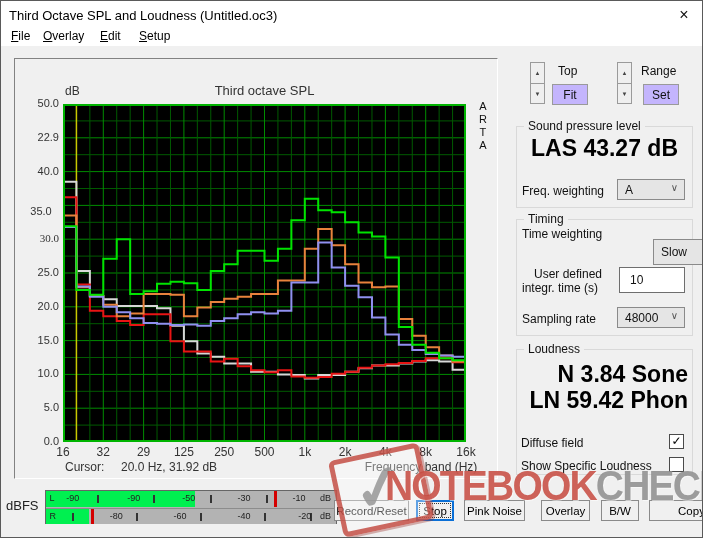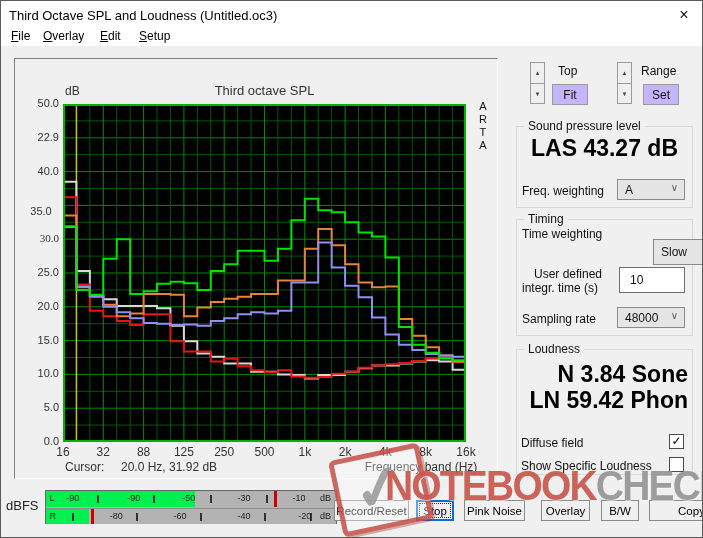--- a/index.html
+++ b/index.html
@@ -164,21 +164,21 @@
       <div class="ytick" style="top: 204px; text-align: center;">35.0</div>
       <div class="ytick" style="top: 231.2px; font-family: Liberation Serif, serif;">30.0</div>
       <div class="ytick" style="top: 265px;">25.0</div>
       <div class="ytick" style="top: 298.8px;">20.0</div>
       <div class="ytick" style="top: 332.6px;">15.0</div>
       <div class="ytick" style="top: 366.4px;">10.0</div>
       <div class="ytick" style="top: 400.2px;">5.0</div>
       <div class="ytick" style="top: 434px;">0.0</div>
       <div class="xtick" style="left: 41px;">16</div>
       <div class="xtick" style="left: 81.3px;">32</div>
-      <div class="xtick" style="left: 121.6px;">88</div>
+      <div class="xtick" style="left: 121.6px;">29</div>
       <div class="xtick" style="left: 161.9px;">125</div>
       <div class="xtick" style="left: 202.2px;">250</div>
       <div class="xtick" style="left: 242.5px;">500</div>
       <div class="xtick" style="left: 282.8px;">1k</div>
       <div class="xtick" style="left: 323.1px;">2k</div>
       <div class="xtick" style="left: 363.4px;">4k</div>
       <div class="xtick" style="left: 403.7px;">8k</div>
       <div class="xtick" style="left: 444px;">16k</div>
     </div>
   <div class="abs cursor-label">Cursor:</div>

